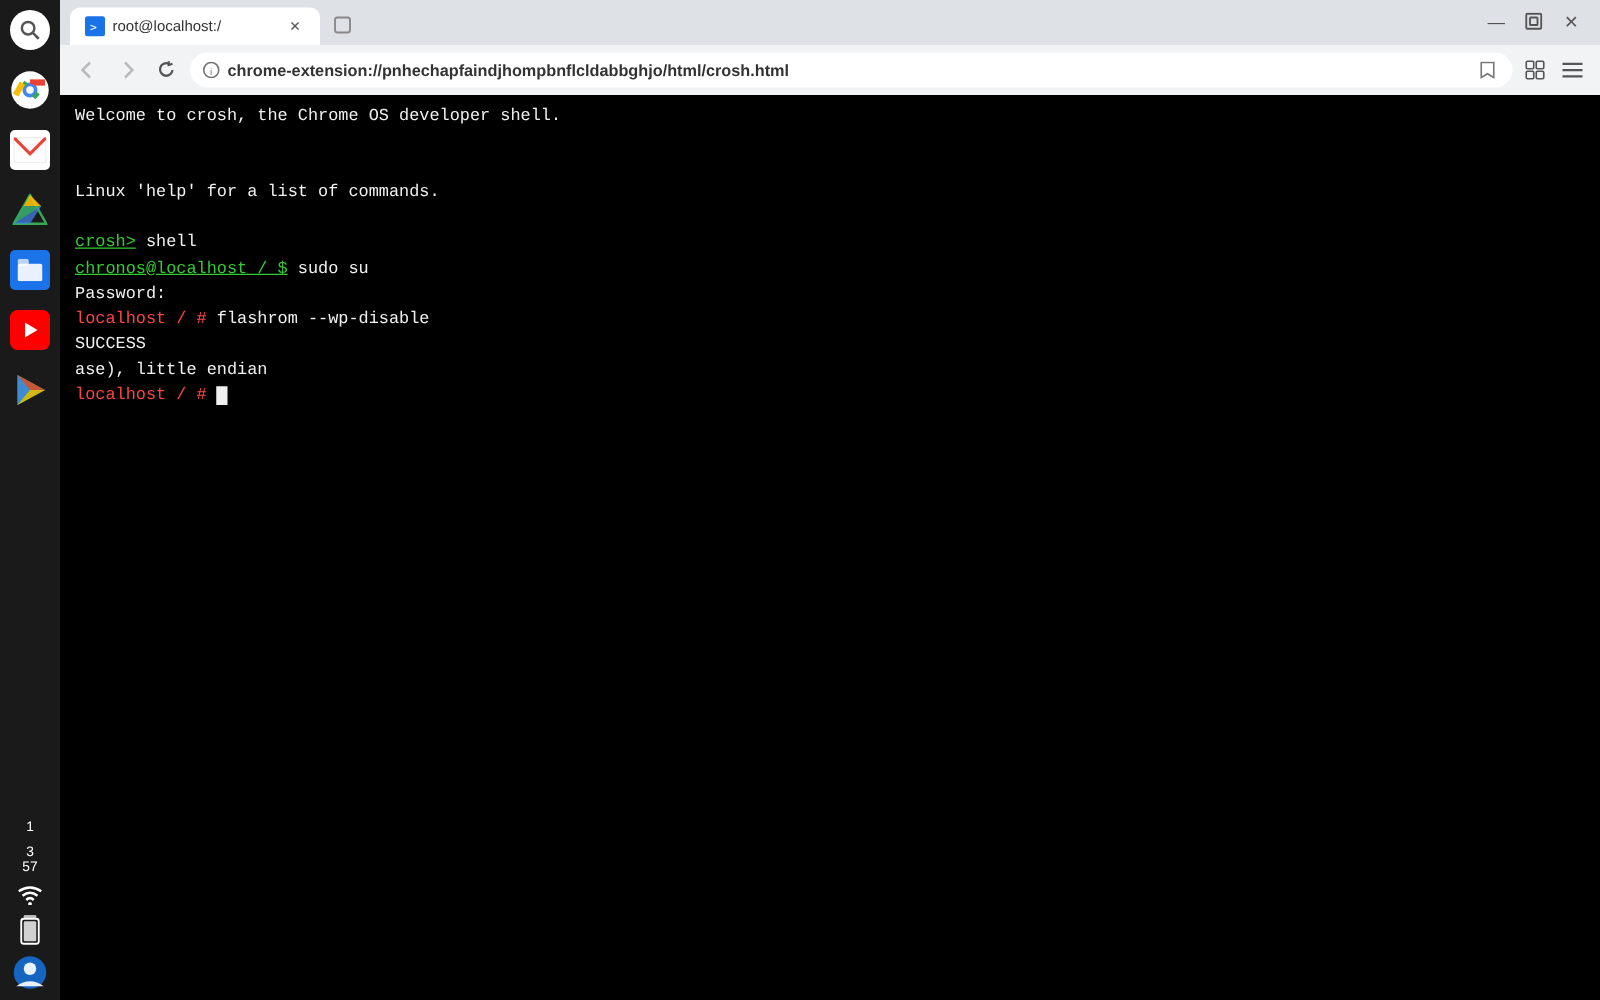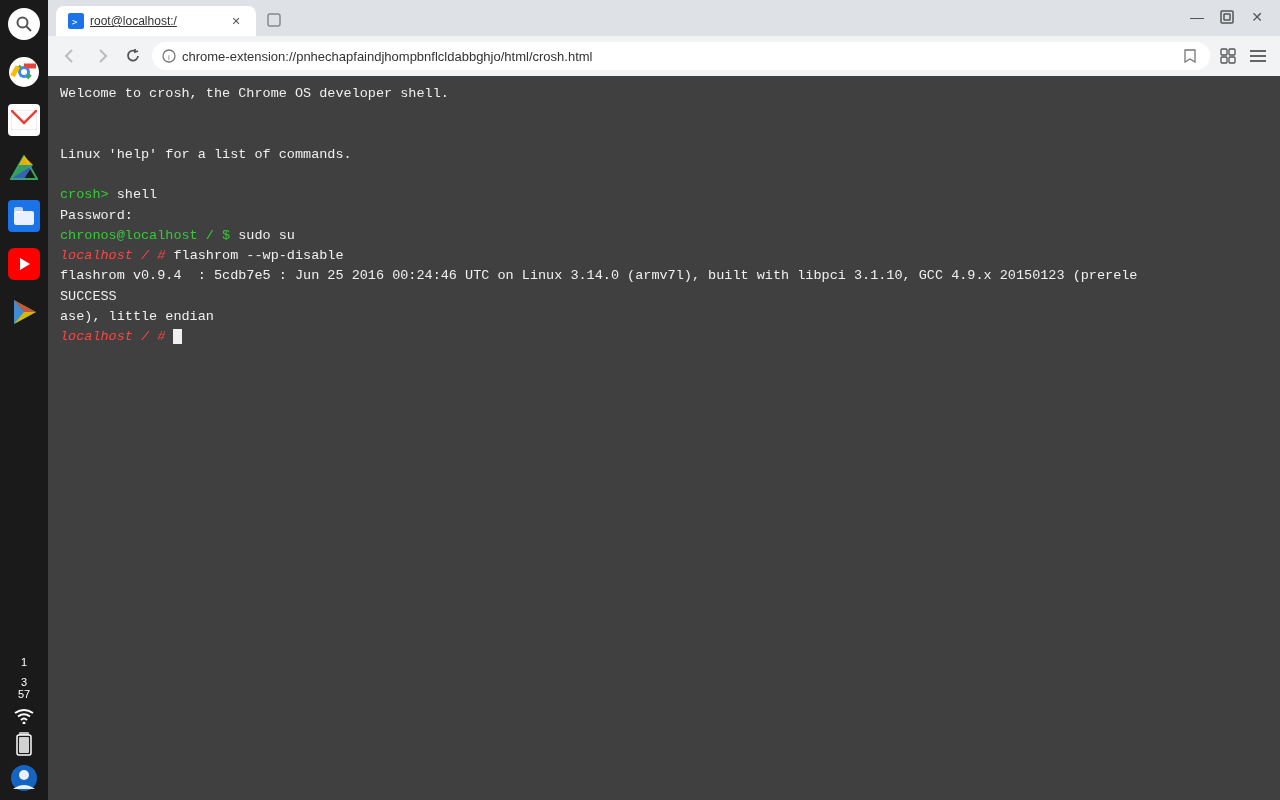--- a/index.html
+++ b/index.html
@@ -88,21 +88,20 @@
       background: #1a73e8;
       border-radius: 2px;
       display: flex; align-items: center; justify-content: center;
     }
 
     .tab-title {
       flex: 1;
       overflow: hidden;
       text-overflow: ellipsis;
       white-space: nowrap;
-      text-decoration: underline;
     }
 
     .tab-close {
       width: 16px; height: 16px;
       display: flex; align-items: center; justify-content: center;
       border-radius: 50%;
       cursor: pointer;
       font-size: 11px;
       color: #555;
       margin-left: 4px;
@@ -166,20 +165,21 @@
       padding: 0 10px;
       font-size: 13px;
       color: #333;
       gap: 6px;
     }
 
     .address-text {
       flex: 1;
       font-size: 13px;
       color: #333;
+      font-weight: bold;
     }
 
     .address-icons {
       display: flex;
       align-items: center;
       gap: 4px;
     }
 
     .addr-icon {
       width: 20px; height: 20px;
@@ -192,35 +192,35 @@
 
     .nav-extras {
       display: flex;
       align-items: center;
       gap: 2px;
     }
 
     
     .terminal-area {
       flex: 1;
-      background: #404040;
+      background: #000000;
       padding: 8px 12px;
       font-family: 'Courier New', Courier, monospace;
       font-size: 13.5px;
       color: #f0f0f0;
       overflow: auto;
       line-height: 1.5;
     }
 
     .terminal-line {
       white-space: pre;
     }
 
-    .cr-green { color: #33cc33; }
-    .cr-red { color: #ff4444; font-style: italic; }
+    .cr-green { color: #33cc33; text-decoration: underline; }
+    .cr-red { color: #ff4444; }
 
     .cursor {
       display: inline-block;
       width: 9px;
       height: 15px;
       background: #f0f0f0;
       vertical-align: text-bottom;
       animation: blink 1s step-end infinite;
     }
 
@@ -424,21 +424,20 @@
     </div>
   </div>
 
   <div class="terminal-area">
     <div class="terminal-line">Welcome to crosh, the Chrome OS developer shell.</div>
     <div class="terminal-line">&nbsp;</div>
     <div class="terminal-line">&nbsp;</div>
     <div class="terminal-line">Linux 'help' for a list of commands.</div>
     <div class="terminal-line">&nbsp;</div>
     <div class="terminal-line"><span class="cr-green">crosh&gt;</span> shell</div>
+    <div class="terminal-line"><span class="cr-green">chronos@localhost / $</span> sudo su</div>
     <div class="terminal-line">Password:</div>
-    <div class="terminal-line"><span class="cr-green">chronos@localhost / $</span> sudo su</div>
     <div class="terminal-line"><span class="cr-red">localhost / #</span> flashrom --wp-disable</div>
-    <div class="terminal-line">flashrom v0.9.4  : 5cdb7e5 : Jun 25 2016 00:24:46 UTC on Linux 3.14.0 (armv7l), built with libpci 3.1.10, GCC 4.9.x 20150123 (prerele</div>
     <div class="terminal-line">SUCCESS</div>
     <div class="terminal-line">ase), little endian</div>
     <div class="terminal-line"><span class="cr-red">localhost / #</span> <span class="cursor"></span></div>
   </div>
 </div>
 
 </body></html>

